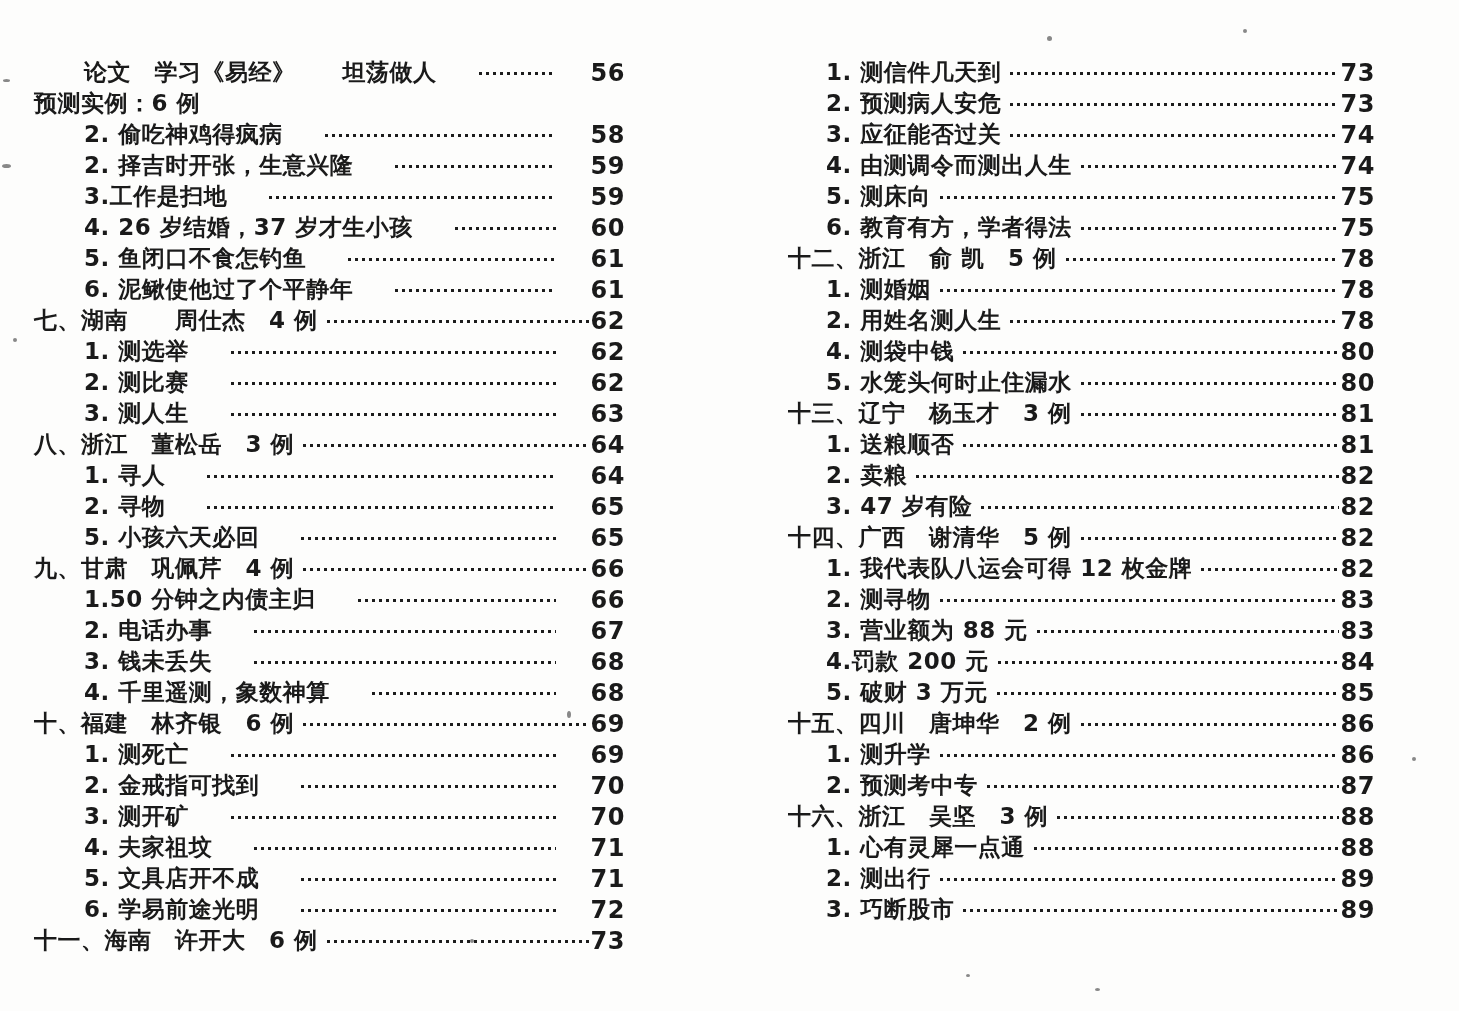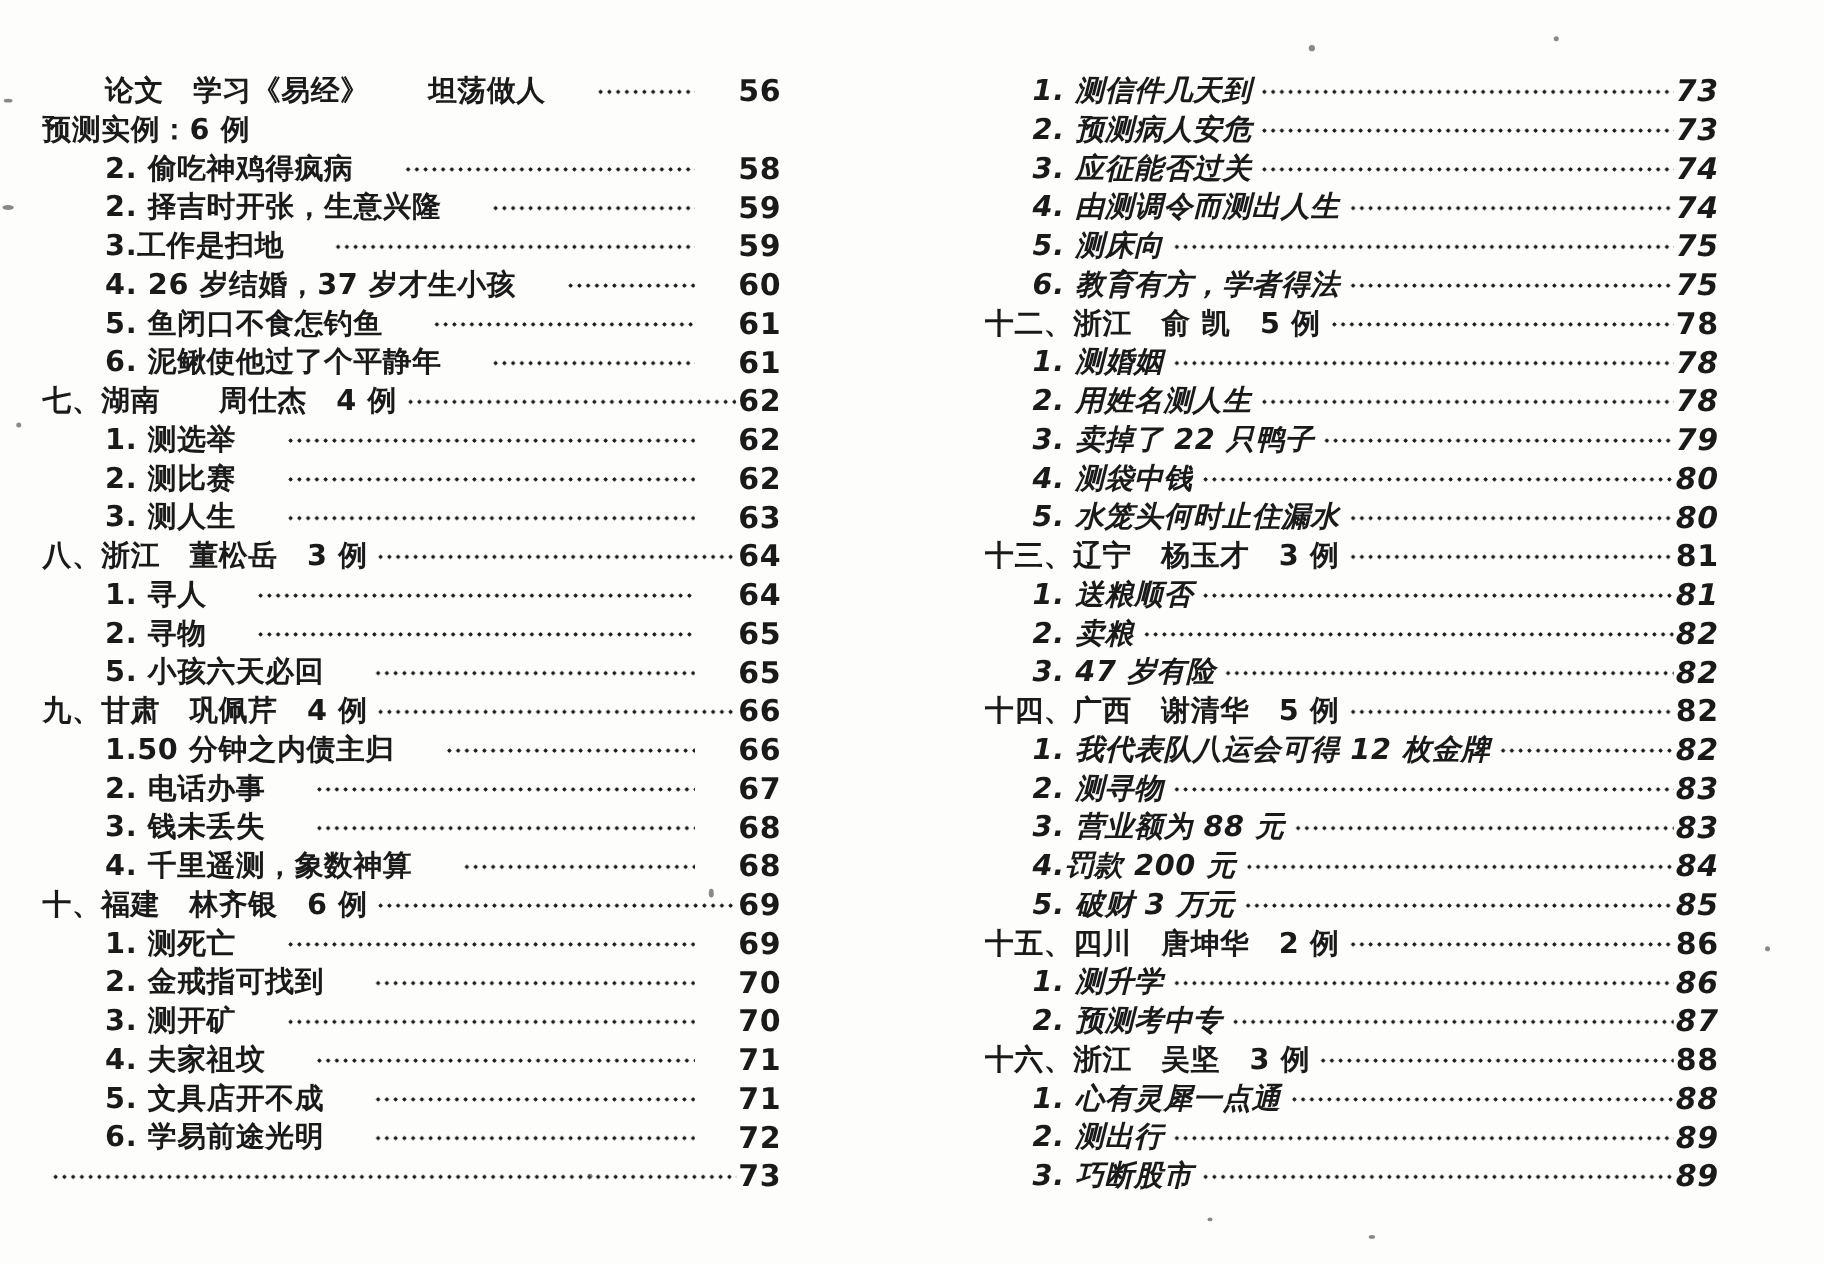--- a/index.html
+++ b/index.html
@@ -28,21 +28,21 @@
   .toc-row {
     display: flex;
     align-items: center;
     height: 31px;
     white-space: pre;
     font-size: 23px;
     font-weight: 600;
     letter-spacing: 0.5px;
   }
   .toc-col-left  .indent-1 { padding-left: 50px; gap: 33px; }
-  .toc-col-right .indent-1 { padding-left: 38px; font-style: italic; }
+  .toc-col-right .indent-1 { padding-left: 38px; }
 
   .entry-text { flex: 0 0 auto; }
 
   .leader {
     flex: 1 1 auto;
     min-width: 14px;
     align-self: stretch;
     margin: 0 2px 0 7px;
     background-image: radial-gradient(circle, #1c1c1c 1.45px, rgba(0,0,0,0) 1.75px);
     background-size: 7px 7px;
@@ -88,33 +88,32 @@
       <div class="toc-row indent-1"><span class="entry-text">2. 电话办事</span><span class="leader"></span><span class="pagenum">67</span></div>
       <div class="toc-row indent-1"><span class="entry-text">3. 钱未丢失</span><span class="leader"></span><span class="pagenum">68</span></div>
       <div class="toc-row indent-1"><span class="entry-text">4. 千里遥测，象数神算</span><span class="leader"></span><span class="pagenum">68</span></div>
       <div class="toc-row indent-0"><span class="entry-text">十、福建　林齐银　6 例</span><span class="leader"></span><span class="pagenum">69</span></div>
       <div class="toc-row indent-1"><span class="entry-text">1. 测死亡</span><span class="leader"></span><span class="pagenum">69</span></div>
       <div class="toc-row indent-1"><span class="entry-text">2. 金戒指可找到</span><span class="leader"></span><span class="pagenum">70</span></div>
       <div class="toc-row indent-1"><span class="entry-text">3. 测开矿</span><span class="leader"></span><span class="pagenum">70</span></div>
       <div class="toc-row indent-1"><span class="entry-text">4. 夫家祖坟</span><span class="leader"></span><span class="pagenum">71</span></div>
       <div class="toc-row indent-1"><span class="entry-text">5. 文具店开不成</span><span class="leader"></span><span class="pagenum">71</span></div>
       <div class="toc-row indent-1"><span class="entry-text">6. 学易前途光明</span><span class="leader"></span><span class="pagenum">72</span></div>
-      <div class="toc-row indent-0"><span class="leader"></span><span class="pagenum">73</span></div>
+      <div class="toc-row indent-0"><span class="entry-text">十一、海南　许开大　6 例</span><span class="leader"></span><span class="pagenum">73</span></div>
     </div>
   <div class="toc-col toc-col-right">
       <div class="toc-row indent-1"><span class="entry-text">1. 测信件几天到</span><span class="leader"></span><span class="pagenum">73</span></div>
       <div class="toc-row indent-1"><span class="entry-text">2. 预测病人安危</span><span class="leader"></span><span class="pagenum">73</span></div>
       <div class="toc-row indent-1"><span class="entry-text">3. 应征能否过关</span><span class="leader"></span><span class="pagenum">74</span></div>
       <div class="toc-row indent-1"><span class="entry-text">4. 由测调令而测出人生</span><span class="leader"></span><span class="pagenum">74</span></div>
       <div class="toc-row indent-1"><span class="entry-text">5. 测床向</span><span class="leader"></span><span class="pagenum">75</span></div>
       <div class="toc-row indent-1"><span class="entry-text">6. 教育有方，学者得法</span><span class="leader"></span><span class="pagenum">75</span></div>
       <div class="toc-row indent-0"><span class="entry-text">十二、浙江　俞 凯　5 例</span><span class="leader"></span><span class="pagenum">78</span></div>
       <div class="toc-row indent-1"><span class="entry-text">1. 测婚姻</span><span class="leader"></span><span class="pagenum">78</span></div>
       <div class="toc-row indent-1"><span class="entry-text">2. 用姓名测人生</span><span class="leader"></span><span class="pagenum">78</span></div>
-      <div class="toc-row indent-1"><span class="entry-text">3. 卖掉了 22 只鸭子</span><span class="leader"></span><span class="pagenum">79</span></div>
       <div class="toc-row indent-1"><span class="entry-text">4. 测袋中钱</span><span class="leader"></span><span class="pagenum">80</span></div>
       <div class="toc-row indent-1"><span class="entry-text">5. 水笼头何时止住漏水</span><span class="leader"></span><span class="pagenum">80</span></div>
       <div class="toc-row indent-0"><span class="entry-text">十三、辽宁　杨玉才　3 例</span><span class="leader"></span><span class="pagenum">81</span></div>
       <div class="toc-row indent-1"><span class="entry-text">1. 送粮顺否</span><span class="leader"></span><span class="pagenum">81</span></div>
       <div class="toc-row indent-1"><span class="entry-text">2. 卖粮</span><span class="leader"></span><span class="pagenum">82</span></div>
       <div class="toc-row indent-1"><span class="entry-text">3. 47 岁有险</span><span class="leader"></span><span class="pagenum">82</span></div>
       <div class="toc-row indent-0"><span class="entry-text">十四、广西　谢清华　5 例</span><span class="leader"></span><span class="pagenum">82</span></div>
       <div class="toc-row indent-1"><span class="entry-text">1. 我代表队八运会可得 12 枚金牌</span><span class="leader"></span><span class="pagenum">82</span></div>
       <div class="toc-row indent-1"><span class="entry-text">2. 测寻物</span><span class="leader"></span><span class="pagenum">83</span></div>
       <div class="toc-row indent-1"><span class="entry-text">3. 营业额为 88 元</span><span class="leader"></span><span class="pagenum">83</span></div>

